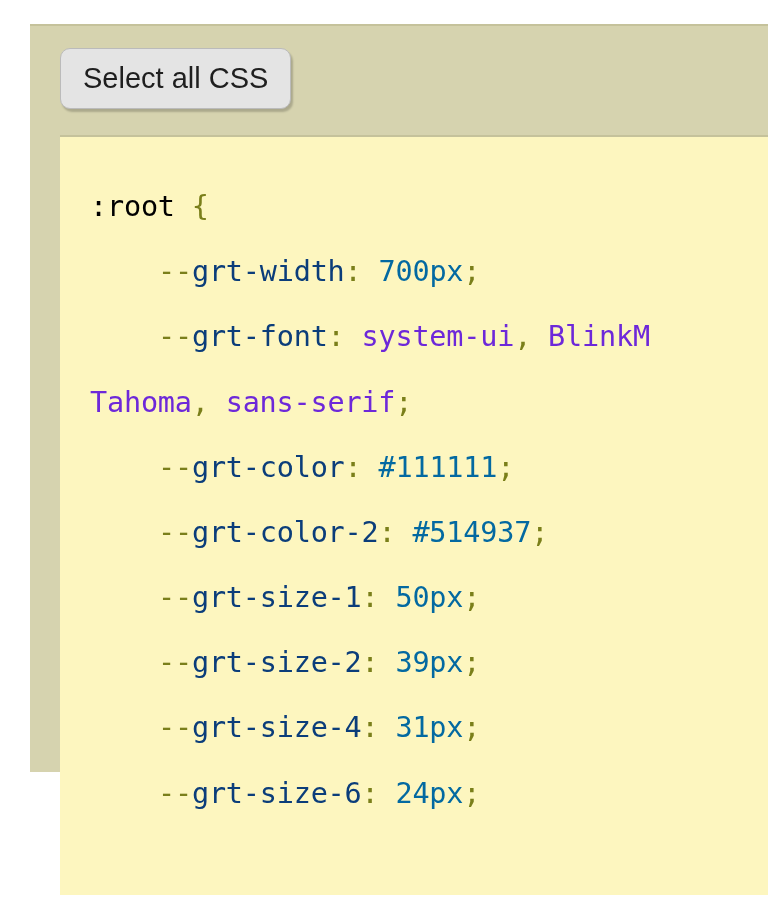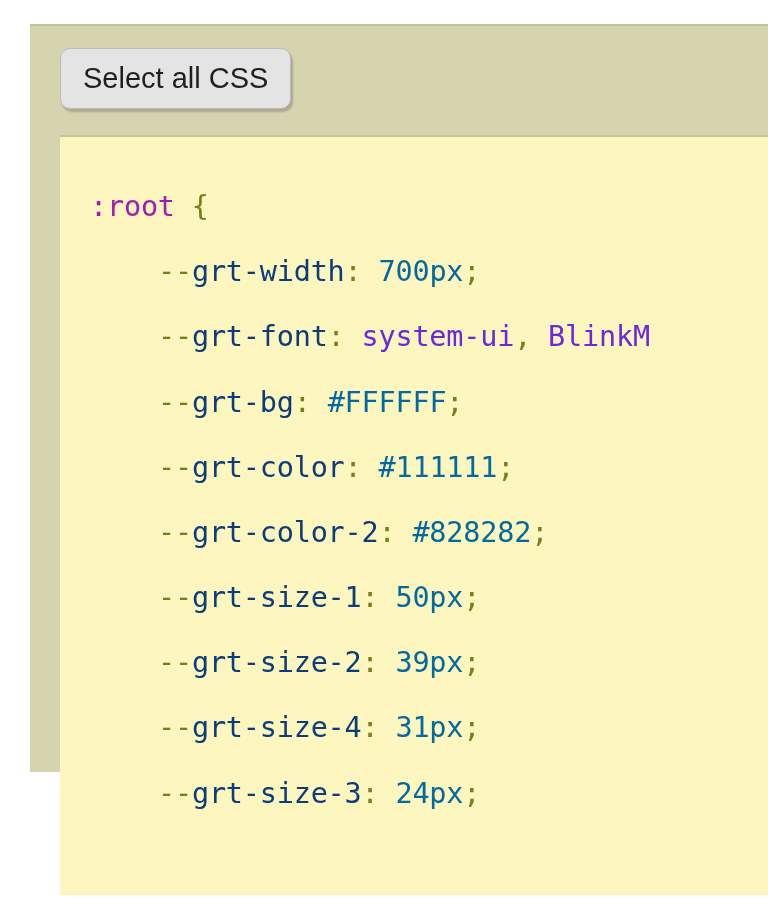--- a/index.html
+++ b/index.html
@@ -50,21 +50,21 @@
     }
     .line {
       margin-bottom: 21px;
     }
     .indent {
       padding-left: 68px;
     }
     .wrap-line {
       padding-left: 0;
     }
-    .pseudo { color: #a21caf; }
+    .pseudo { color: #000000; }
     .brace  { color: #7a7f1a; }
     .prop-dash { color: #7a7f1a; }
     .prop-name { color: #0b3d7a; text-align: center; }
     .colon  { color: #7a7f1a; }
     .num    { color: #0369a1; }
     .punct  { color: #7a7f1a; }
     .ident  { color: #6d28d9; }
   </style>
 </head>
 <body>
@@ -82,43 +82,43 @@
       <span class="brace">{</span>
     </div>
 
     <div class="line indent">
       <span class="prop-dash">--</span><span class="prop-name">grt-width</span><span class="colon">:</span> <span class="num">700px</span><span class="punct">;</span>
     </div>
 
     <div class="line indent">
       <span class="prop-dash">--</span><span class="prop-name">grt-font</span><span class="colon">:</span> <span class="ident">system-ui</span><span class="punct">, </span><span class="ident">BlinkM</span>
     </div>
+    <div class="line wrap-line">
+      <span class="ident">Tahoma</span><span class="punct">, </span><span class="ident">sans-serif</span><span class="punct">;</span>
+    </div>
 
-    <div class="line indent">
-      <span class="prop-dash">--</span><span class="prop-name">grt-bg</span><span class="colon">:</span> <span class="num">#FFFFFF</span><span class="punct">;</span>
-    </div>
 
     <div class="line indent">
       <span class="prop-dash">--</span><span class="prop-name">grt-color</span><span class="colon">:</span> <span class="num">#111111</span><span class="punct">;</span>
     </div>
 
     <div class="line indent">
-      <span class="prop-dash">--</span><span class="prop-name">grt-color-2</span><span class="colon">:</span> <span class="num">#828282</span><span class="punct">;</span>
+      <span class="prop-dash">--</span><span class="prop-name">grt-color-2</span><span class="colon">:</span> <span class="num">#514937</span><span class="punct">;</span>
     </div>
 
     <div class="line indent">
       <span class="prop-dash">--</span><span class="prop-name">grt-size-1</span><span class="colon">:</span> <span class="num">50px</span><span class="punct">;</span>
     </div>
 
     <div class="line indent">
       <span class="prop-dash">--</span><span class="prop-name">grt-size-2</span><span class="colon">:</span> <span class="num">39px</span><span class="punct">;</span>
     </div>
 
     <div class="line indent">
       <span class="prop-dash">--</span><span class="prop-name">grt-size-4</span><span class="colon">:</span> <span class="num">31px</span><span class="punct">;</span>
     </div>
 
     <div class="line indent">
-      <span class="prop-dash">--</span><span class="prop-name">grt-size-3</span><span class="colon">:</span> <span class="num">24px</span><span class="punct">;</span>
+      <span class="prop-dash">--</span><span class="prop-name">grt-size-6</span><span class="colon">:</span> <span class="num">24px</span><span class="punct">;</span>
     </div>
 
   </div>
 </div>
 
 </body></html>

